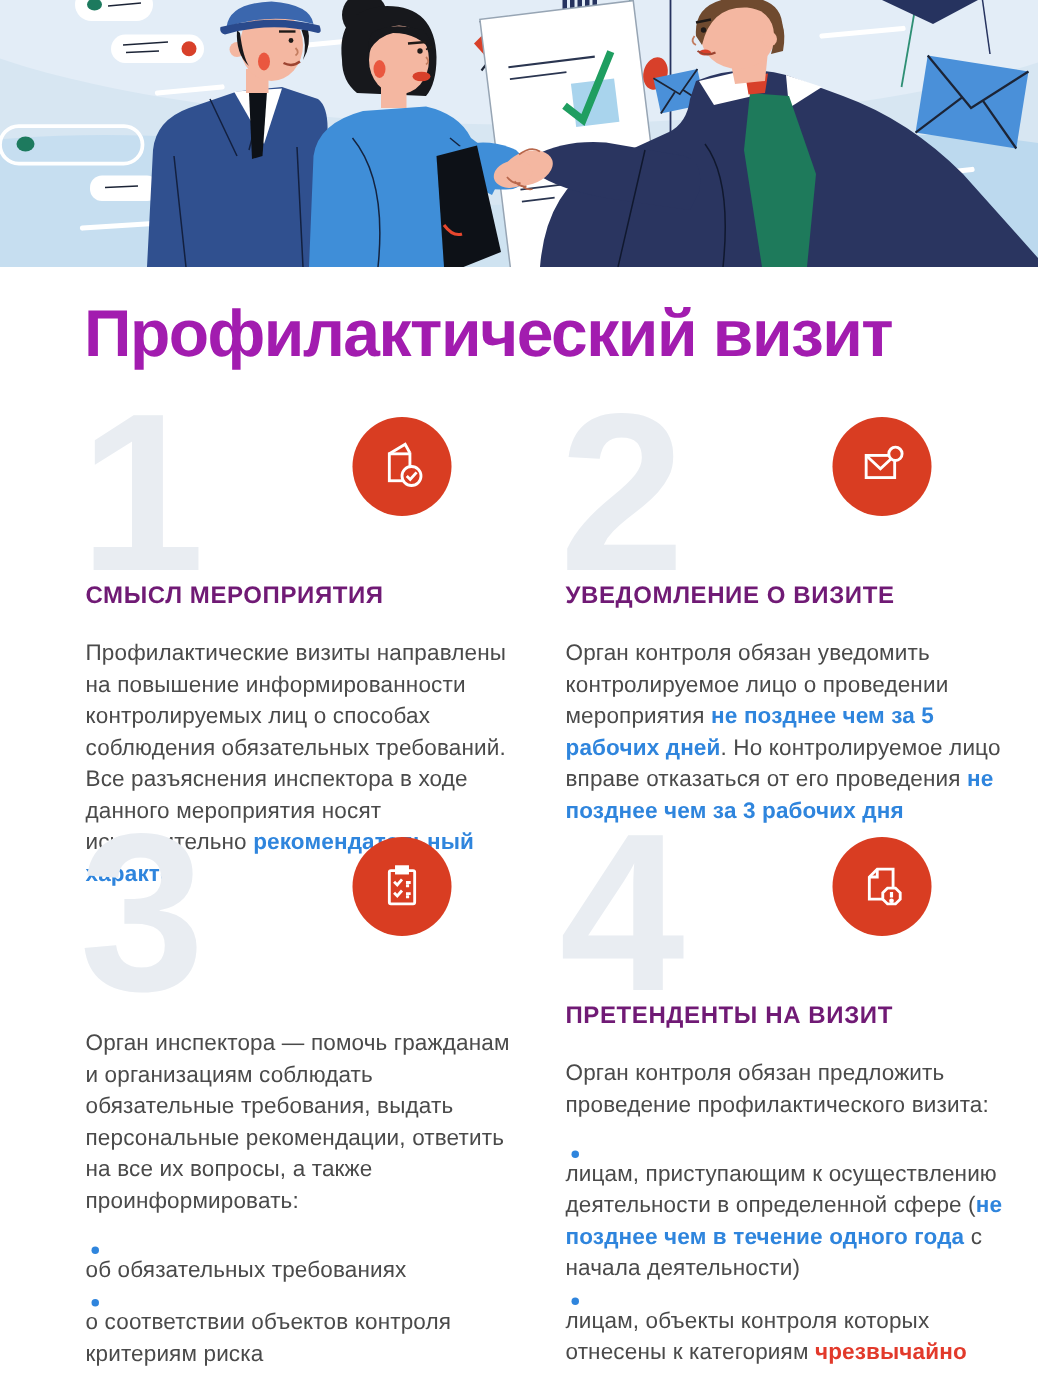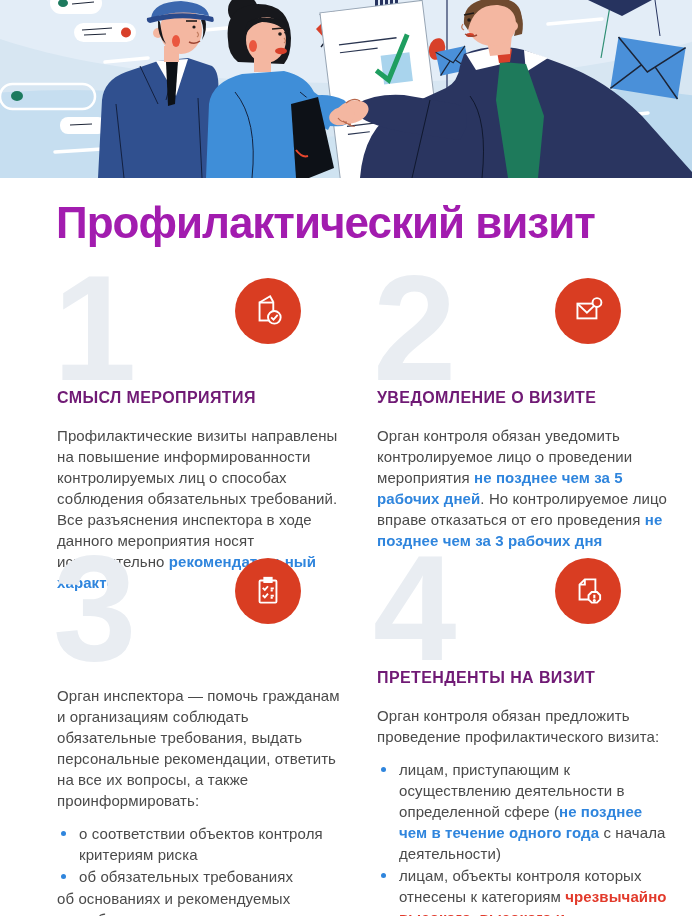--- a/index.html
+++ b/index.html
@@ -16,21 +16,21 @@
        font-weight:bold;color:#e9edf2;}
   .icon-circle{position:absolute;left:178px;top:10px;width:66px;height:66px;
        border-radius:50%;background:#d93d22;display:flex;
        align-items:center;justify-content:center;}
   .heading{margin:0;font-size:16px;line-height:20px;font-weight:bold;
        color:#701a75;letter-spacing:.4px;}
   .body{margin-top:17px;font-size:15px;line-height:21px;color:#4a4a4a;
        letter-spacing:.1px;}
   .para{margin:0 0 12px;}
   .para:last-child{margin-bottom:0;}
-  .bullet{display:flex;margin-top:1px;}
+  .bullet{display:flex;margin-top:1px;flex-direction:column;}
   .dot{flex:0 0 auto;width:5px;height:5px;border-radius:50%;background:#2f85dd;
        margin:8px 13px 0 4px;}
   .btx{flex:1;}
   .n{color:#4a4a4a;}
   .b{color:#2f85dd;font-weight:bold;}
   .r{color:#e23a2b;font-weight:bold;}
 </style>
 </head>
 <body>
 
@@ -210,25 +210,25 @@
         <path d="M20.5,15.5 h3 M20.5,17.5 h2"></path>
         <path d="M13,22 l2,2 l3,-3.5"></path>
         <path d="M20.5,22.5 h3 M20.5,24.5 h2"></path>
       </svg>
     </div>
   </div>
   <div class="body">
       <p class="para"><span class="n">Орган инспектора — помочь гражданам и организациям соблюдать обязательные требования, выдать персональные рекомендации, ответить на все их вопросы, а также проинформировать:</span></p>
       <div class="bullet">
         <span class="dot"></span>
+        <span class="btx"><span class="n">об обязательных требованиях</span></span>
+      </div>
+      <div class="bullet">
+        <span class="dot"></span>
         <span class="btx"><span class="n">о соответствии объектов контроля критериям риска</span></span>
-      </div>
-      <div class="bullet">
-        <span class="dot"></span>
-        <span class="btx"><span class="n">об обязательных требованиях</span></span>
       </div>
       <div class="bullet">
         <span class="btx"><span class="n">об основаниях и рекомендуемых способах снижения категории риска</span></span>
       </div>
     </div>
 </section>
 
 <section class="card c4">
   <div class="numrow">
     <div class="big-num">4</div>

